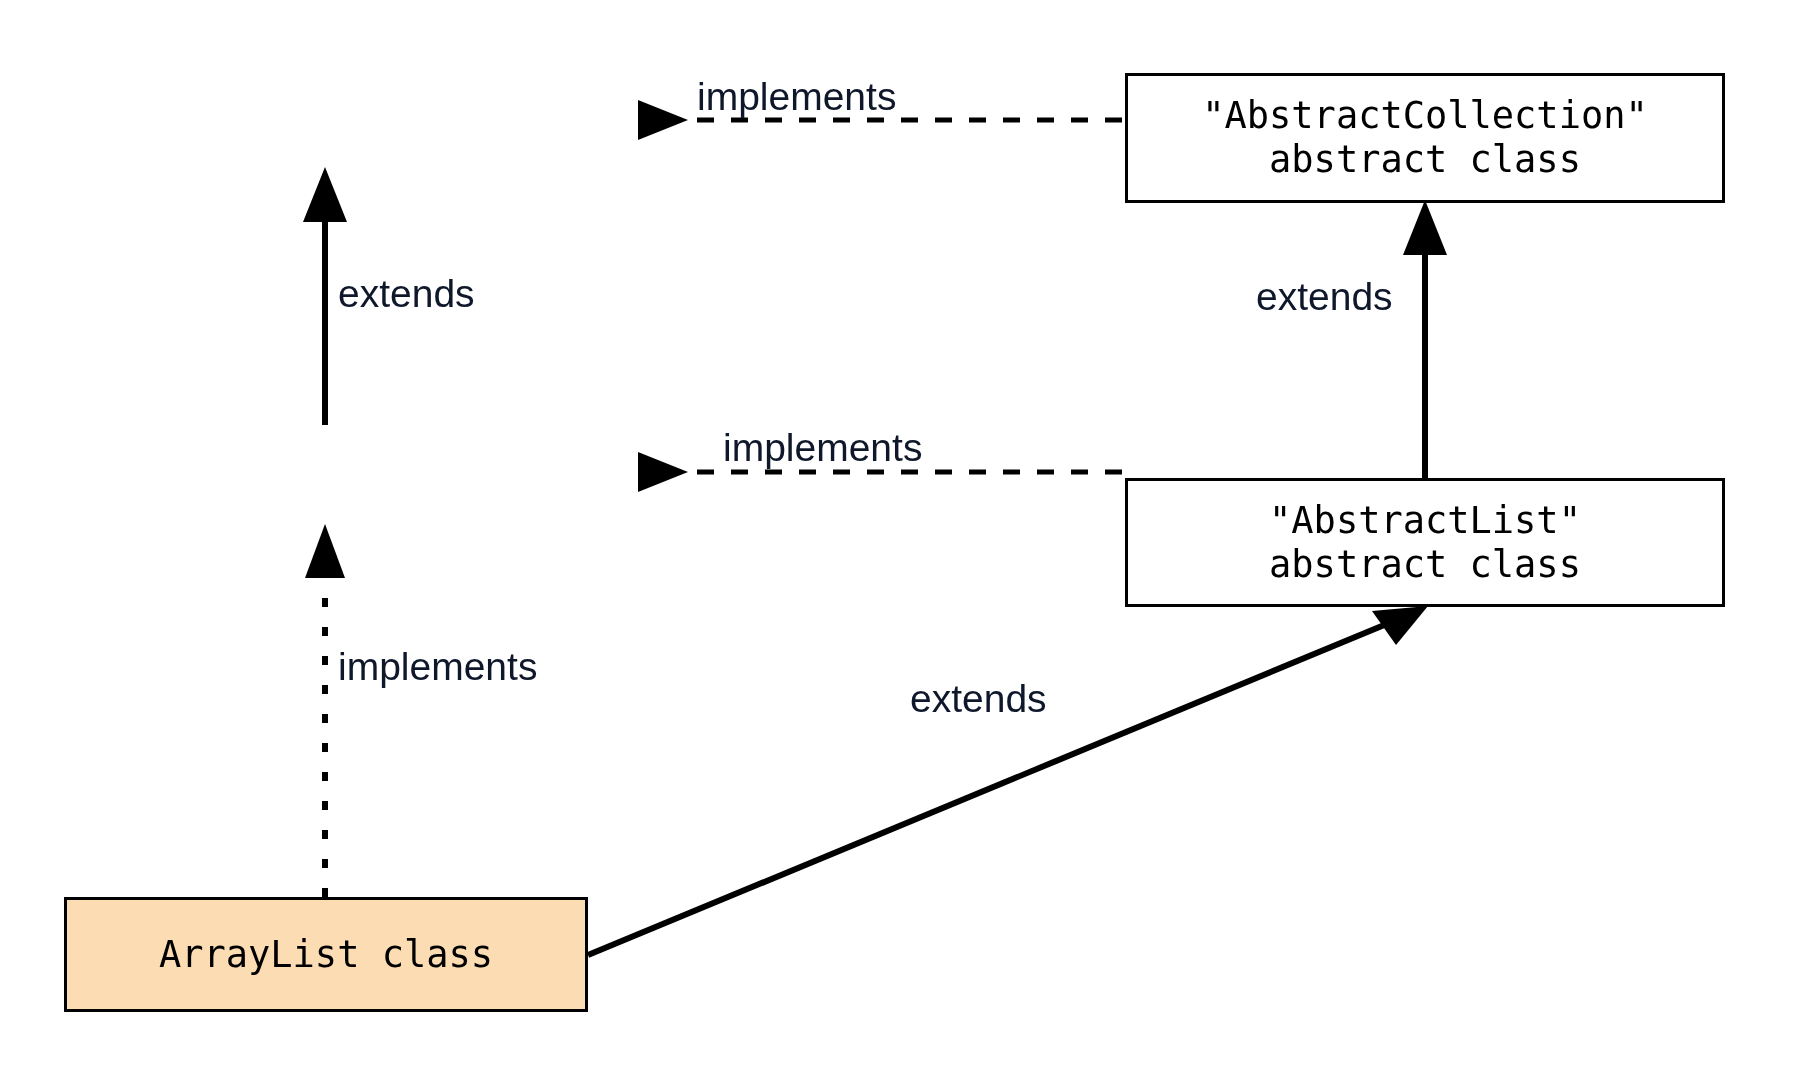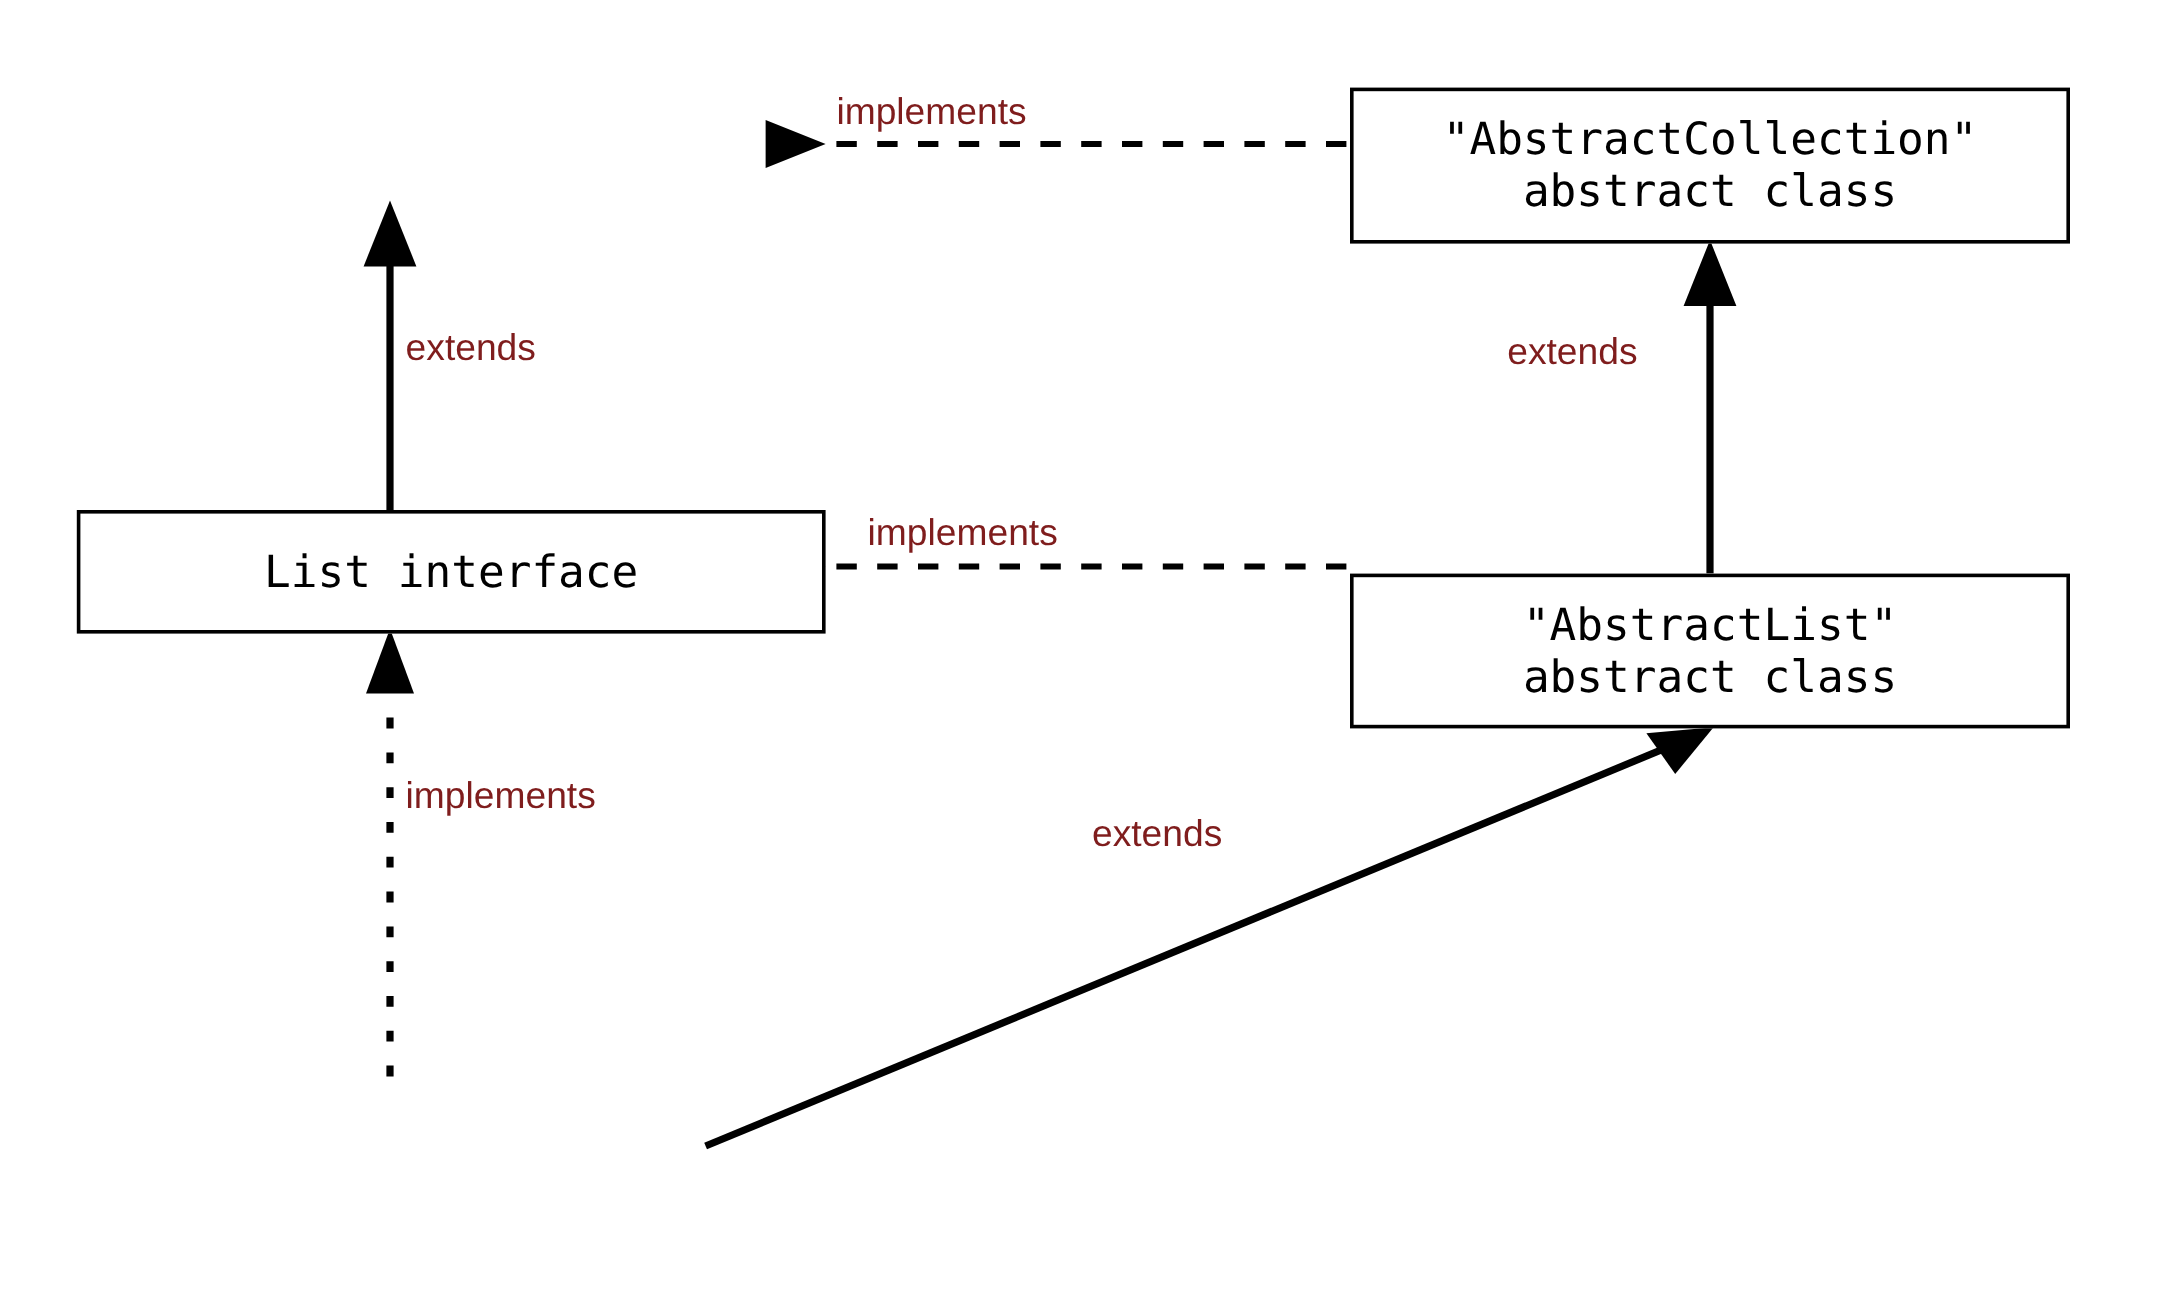--- a/index.html
+++ b/index.html
@@ -58,22 +58,22 @@
   .node-abstractlist {
     left: 1125px; top: 478px; width: 600px; height: 129px;
   }
   .node-arraylist {
     left: 64px;  top: 897px; width: 524px; height: 115px;
     background: #fcdcb2;
   }
   .edge-label {
     position: absolute;
     font-family: "Liberation Sans", sans-serif;
-    font-size: 31px;
-    color: #7f1d1d;
+    font-size: 39px;
+    color: #0f172a;
     white-space: nowrap;
     background: transparent;
   }
   .lbl-implements-top    { left: 697px;  top: 75px;  }
   .lbl-extends-left      { left: 338px;  top: 272px; }
   .lbl-extends-right     { left: 1256px; top: 275px; }
   .lbl-implements-mid    { left: 723px;  top: 426px; }
   .lbl-implements-bottom { left: 338px;  top: 645px; }
   .lbl-extends-diagonal  { left: 910px;  top: 677px; }
 </style>
@@ -120,29 +120,29 @@
       <polygon points="1428,606 1372,611 1396,645" fill="#000000"></polygon>
     </g>
   </svg>
 
 
   <div class="node node-abstractcollection">
     <span class="node-line">"AbstractCollection"</span>
     <span class="node-line">abstract class</span>
   </div>
 
-  <div class="node node-list">
-    <span class="node-line">List interface</span>
-  </div>
 
   <div class="node node-abstractlist">
     <span class="node-line">"AbstractList"</span>
     <span class="node-line">abstract class</span>
   </div>
 
+  <div class="node node-arraylist">
+    <span class="node-line">ArrayList class</span>
+  </div>
 
   <span class="edge-label lbl-implements-top">implements</span>
 
   <span class="edge-label lbl-extends-left">extends</span>
 
   <span class="edge-label lbl-extends-right">extends</span>
 
   <span class="edge-label lbl-implements-mid">implements</span>
 
   <span class="edge-label lbl-implements-bottom">implements</span>

